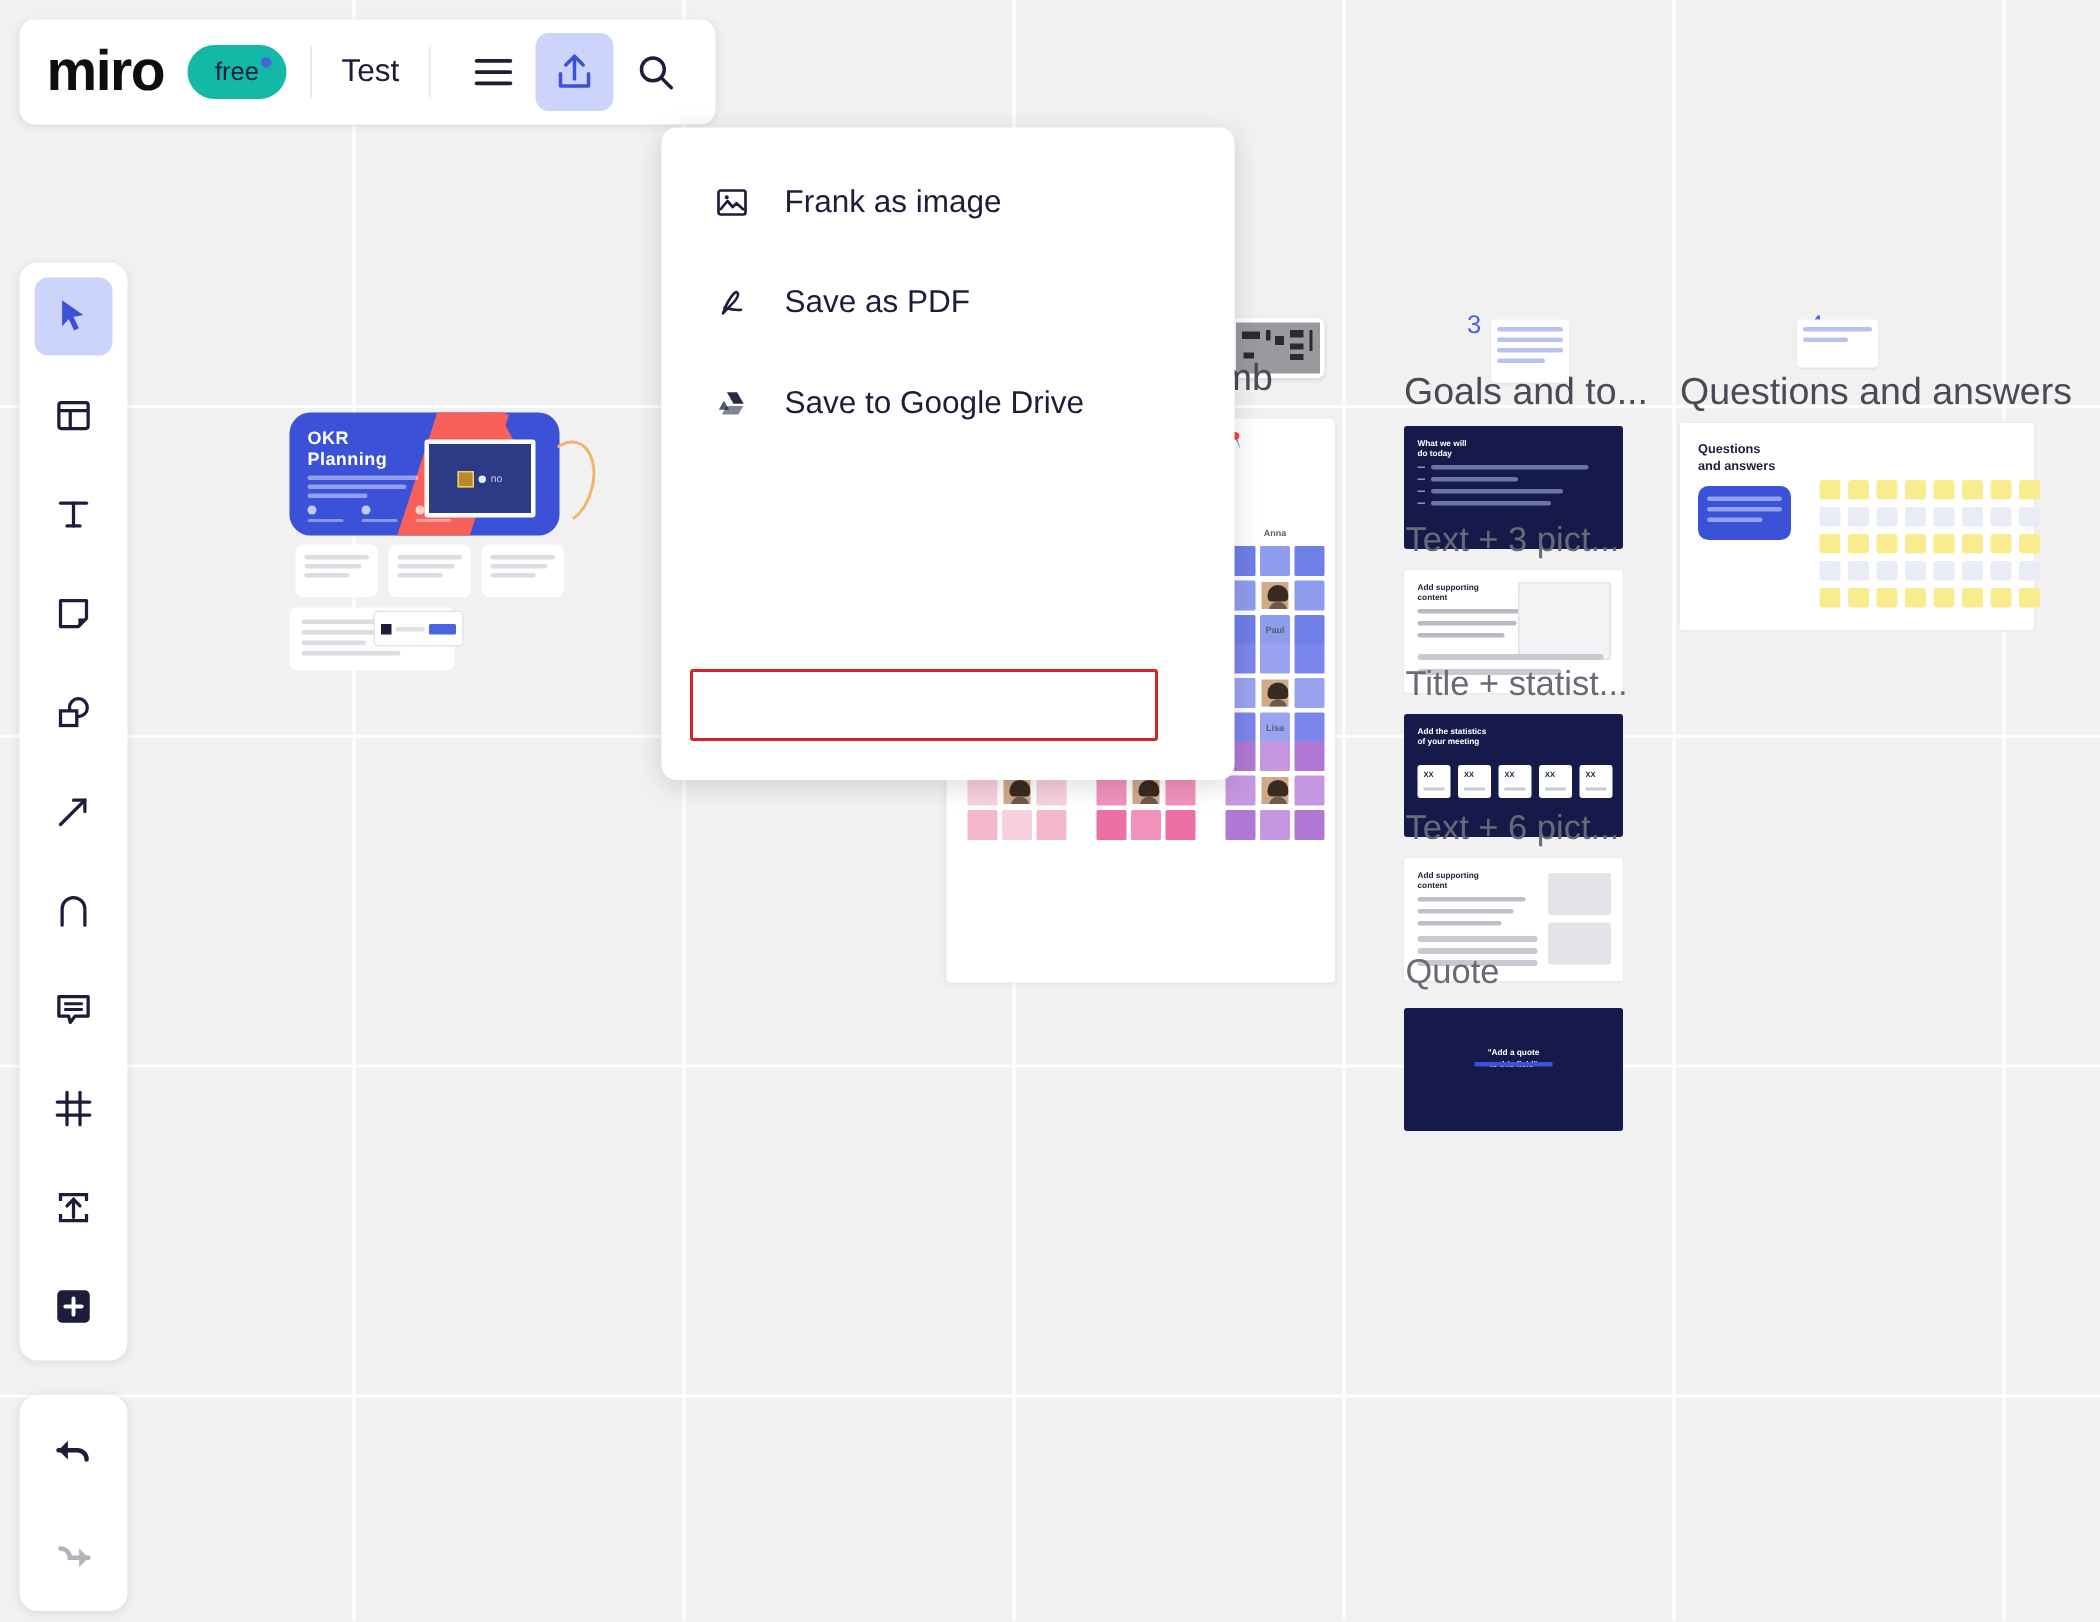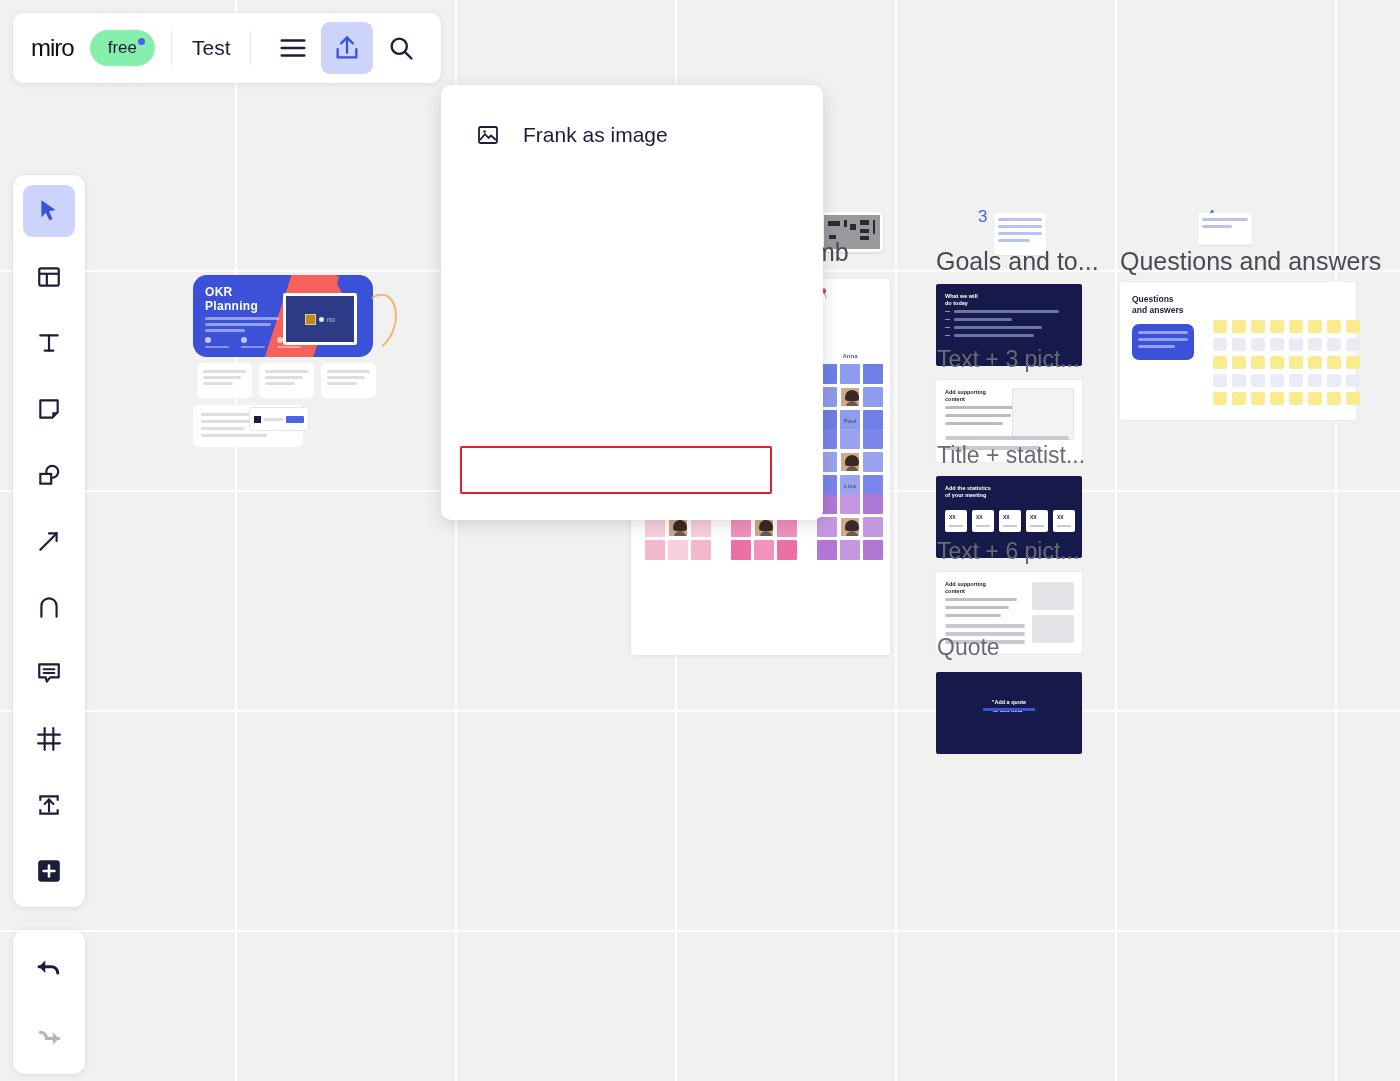--- a/index.html
+++ b/index.html
@@ -190,23 +190,23 @@
   }
   .qa-grid div { border-radius: 2px; }
 
   
   .topbar {
     position: absolute; left: 13px; top: 13px; height: 70px;
     background: #fff; border-radius: 10px; display: flex; align-items: center;
     padding: 0 14px; gap: 2px; box-shadow: 0 1px 6px rgba(0,0,0,.10);
     z-index: 40;
   }
-  .brand { font-size: 24px; font-weight: 400; color: #0d0d12; letter-spacing: -1px; padding: 0 6px 0 4px; }
+  .brand { font-size: 38px; font-weight: 700; color: #0d0d12; letter-spacing: -1px; padding: 0 6px 0 4px; }
   .plan-pill {
-    position: relative; background: #86efac; border-radius: 18px;
+    position: relative; background: #14b8a6; border-radius: 18px;
     padding: 8px 18px; font-size: 17px; color: #1b1d3b; margin-left: 8px;
   }
   .plan-dot { position: absolute; right: 10px; top: 8px; width: 7px; height: 7px; border-radius: 50%; background: #4a63e0; }
   .tb-sep { width: 1px; height: 34px; background: #e3e3e9; margin: 0 14px; }
   .board-name { font-size: 21px; color: #1b1d3b; padding: 0 4px; }
   .tb-btn {
     width: 52px; height: 52px; border-radius: 9px; display: flex;
     align-items: center; justify-content: center; background: transparent;
     border: none; cursor: pointer;
   }
@@ -786,16 +786,37 @@
     <div class="menu-item">
       <span class="mi-icon">
         <svg width="24" height="24" viewBox="0 0 24 24">
           <rect x="3" y="4" width="18" height="16" rx="1.5" fill="none" stroke="#1b1d3b" stroke-width="1.8"></rect>
           <path d="M4 17l5-6 3.5 4 2.5-2.5L20 17" fill="none" stroke="#1b1d3b" stroke-width="1.8" stroke-linejoin="round"></path>
           <circle cx="8.5" cy="8.5" r="1.3" fill="#1b1d3b"></circle>
         </svg>
       </span>
       <span>Frank as image</span>
     </div>
+    <div class="menu-item">
+      <span class="mi-icon">
+        <svg width="24" height="24" viewBox="0 0 24 24">
+          <path d="M6 19c2-6 5-11 7.5-13.5C15 4 16.5 5 15.8 7.5c-.8 3-5 6-9.8 11.5z" fill="none" stroke="#1b1d3b" stroke-width="1.7" stroke-linejoin="round"></path>
+          <path d="M7 15c4 1.2 8 2 11 1.5" fill="none" stroke="#1b1d3b" stroke-width="1.7" stroke-linecap="round"></path>
+        </svg>
+      </span>
+      <span>Save as PDF</span>
+    </div>
+    <div class="menu-item">
+      <span class="mi-icon">
+        <svg width="24" height="24" viewBox="0 0 24 24">
+          <g fill="#1b1d3b">
+            <path d="M8.6 4.5h6.8l4.4 7.6h-6.8z" opacity="0.95"></path>
+            <path d="M3.2 16.1l3.4-5.9 3.4 5.9z" opacity="0.75"></path>
+            <path d="M5.2 19.3l3.3-5.7h11l-3.3 5.7z" opacity="0.55"></path>
+          </g>
+        </svg>
+      </span>
+      <span>Save to Google Drive</span>
+    </div>
   </div>
   <div class="menu-highlight"></div>
 
 </div>
 
 </body></html>

